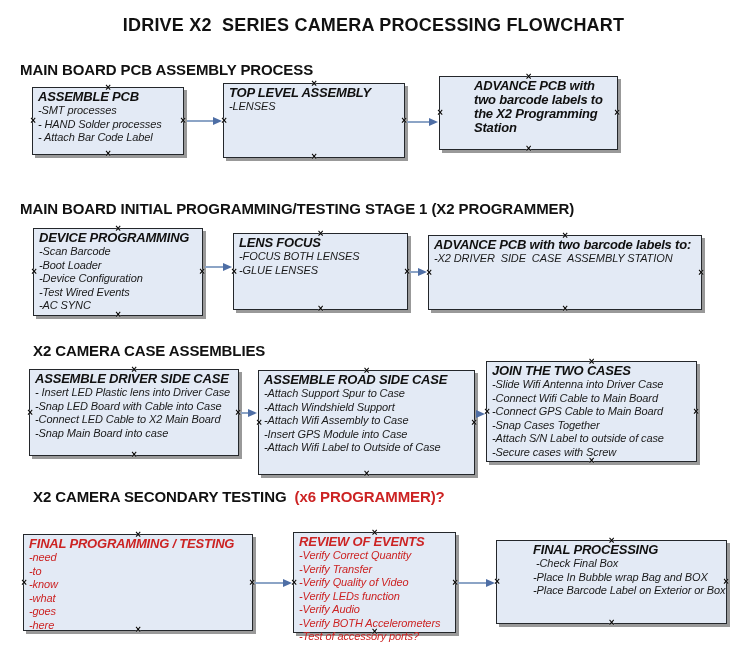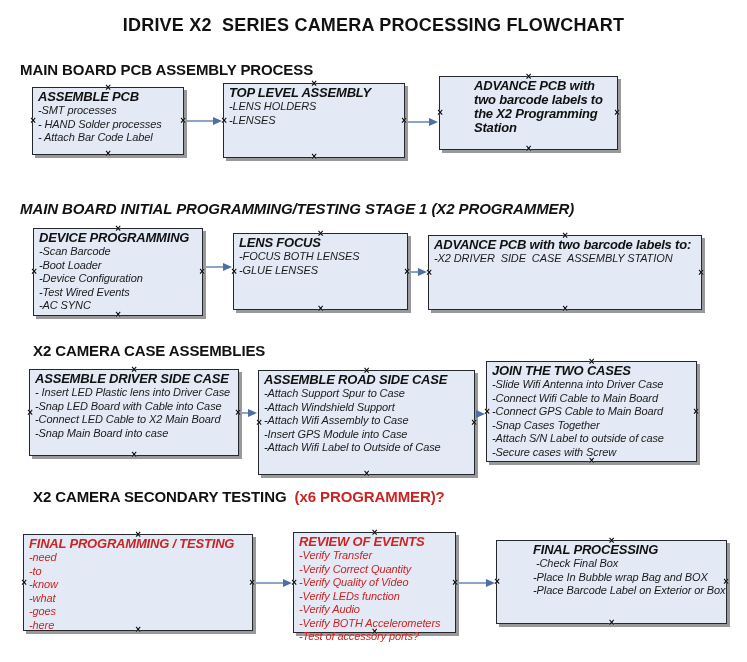--- a/index.html
+++ b/index.html
@@ -53,35 +53,34 @@
       <div class="box-item">-SMT processes</div>
       <div class="box-item">- HAND Solder processes</div>
       <div class="box-item">- Attach Bar Code Label</div>
       <div class="handle" style="left: 50%; top: 0px;">×</div>
       <div class="handle" style="left: 50%; top: 100%;">×</div>
       <div class="handle" style="left: 0px; top: 50%;">×</div>
       <div class="handle" style="left: 100%; top: 50%;">×</div>
     </div>
     <div class="fbox" style="left: 223px; top: 83px; width: 182px; height: 75px;">
       <div class="box-title">TOP LEVEL ASSEMBLY</div>
-      <div class="box-item">-LENS HOLDERS</div>
       <div class="box-item">-LENSES</div>
       <div class="handle" style="left: 50%; top: 0px;">×</div>
       <div class="handle" style="left: 50%; top: 100%;">×</div>
       <div class="handle" style="left: 0px; top: 50%;">×</div>
       <div class="handle" style="left: 100%; top: 50%;">×</div>
     </div>
     <div class="fbox" style="left: 439px; top: 76px; width: 179px; height: 74px; padding-left: 34px;">
       <div class="box-title">ADVANCE PCB with two barcode labels to the  X2 Programming Station</div>
       <div class="handle" style="left: 50%; top: 0px;">×</div>
       <div class="handle" style="left: 50%; top: 100%;">×</div>
       <div class="handle" style="left: 0px; top: 50%;">×</div>
       <div class="handle" style="left: 100%; top: 50%;">×</div>
     </div>
-    <div class="section-heading" style="left: 20px; top: 200px; font-style: italic;"><span class="black-part">MAIN BOARD INITIAL PROGRAMMING/TESTING STAGE 1 (X2 PROGRAMMER)</span></div>
+    <div class="section-heading" style="left: 20px; top: 200px;"><span class="black-part">MAIN BOARD INITIAL PROGRAMMING/TESTING STAGE 1 (X2 PROGRAMMER)</span></div>
     <div class="fbox" style="left: 33px; top: 228px; width: 170px; height: 88px;">
       <div class="box-title">DEVICE PROGRAMMING</div>
       <div class="box-item">-Scan Barcode</div>
       <div class="box-item">-Boot Loader</div>
       <div class="box-item">-Device Configuration</div>
       <div class="box-item">-Test Wired Events</div>
       <div class="box-item">-AC SYNC</div>
       <div class="handle" style="left: 50%; top: 0px;">×</div>
       <div class="handle" style="left: 50%; top: 100%;">×</div>
       <div class="handle" style="left: 0px; top: 50%;">×</div>
@@ -150,22 +149,22 @@
       <div class="box-item">-what</div>
       <div class="box-item">-goes</div>
       <div class="box-item">-here</div>
       <div class="handle" style="left: 50%; top: 0px;">×</div>
       <div class="handle" style="left: 50%; top: 100%;">×</div>
       <div class="handle" style="left: 0px; top: 50%;">×</div>
       <div class="handle" style="left: 100%; top: 50%;">×</div>
     </div>
     <div class="fbox red-text" style="left: 293px; top: 532px; width: 163px; height: 101px;">
       <div class="box-title">REVIEW OF EVENTS</div>
+      <div class="box-item">-Verify Correct Quantity</div>
       <div class="box-item">-Verify Transfer</div>
-      <div class="box-item">-Verify Correct Quantity</div>
       <div class="box-item">-Verify Quality of Video</div>
       <div class="box-item">-Verify LEDs function</div>
       <div class="box-item">-Verify Audio</div>
       <div class="box-item">-Verify BOTH Accelerometers</div>
       <div class="box-item">-Test of accessory ports?</div>
       <div class="handle" style="left: 50%; top: 0px;">×</div>
       <div class="handle" style="left: 50%; top: 100%;">×</div>
       <div class="handle" style="left: 0px; top: 50%;">×</div>
       <div class="handle" style="left: 100%; top: 50%;">×</div>
     </div>

